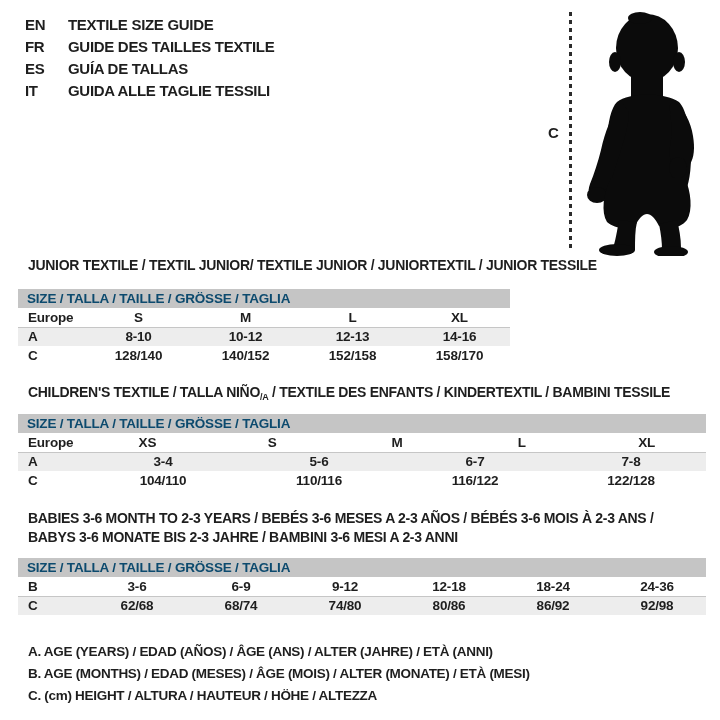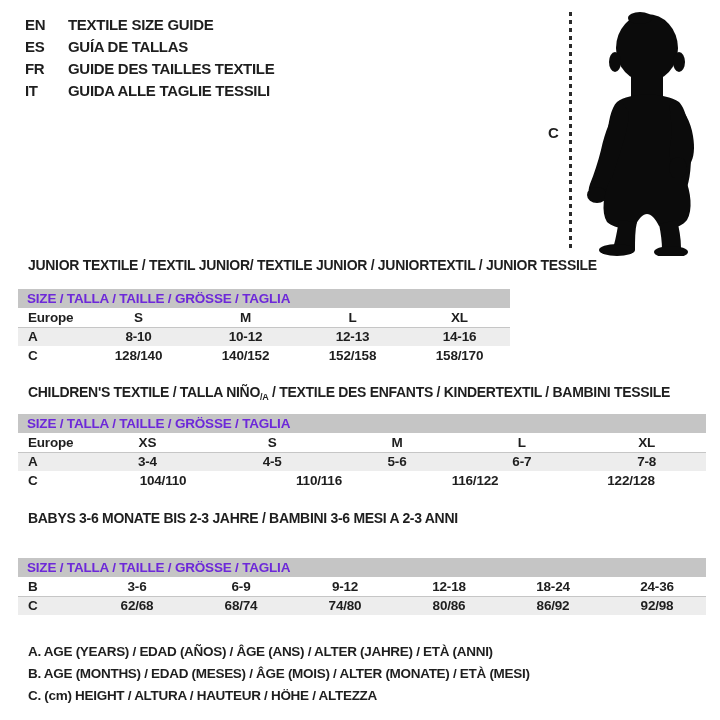--- a/index.html
+++ b/index.html
@@ -38,21 +38,21 @@
   .sub-a { font-size:9px; vertical-align:-3px; font-weight:700; }
 
   
   .size-table { position:absolute; left:18px; }
   .table-1 { top:289px; width:492px; }
   .table-2 { top:414px; width:688px; }
   .table-3 { top:558px; width:688px; }
   .t-head {
     height:19px; line-height:19px; background:#c5c5c5;
     font-size:13.5px; font-weight:700; padding-left:9px; letter-spacing:-0.2px;
-    color:#6d28d9;
+    color:#0c4a6e;
   }
   .t-row { display:flex; height:19px; line-height:19px; font-size:13.5px; font-weight:700; letter-spacing:-0.2px;gap:6px; }
   .t-row.shaded { background:#ededed; box-shadow:inset 0 1px 0 #c6c6c6; }
   .t-label { width:64px; padding-left:10px; }
   .t-cell { flex:1; text-align:center; }
 
   
   .footnotes { position:absolute; left:28px; top:641px; }
   .footnote { height:22px; line-height:22px; font-size:13.5px; font-weight:700; letter-spacing:-0.3px; white-space:nowrap; }
 </style>
@@ -60,26 +60,26 @@
 <body>
 
 <div class="page">
 
   <div class="langs">
     <div class="lang-row">
       <span class="lang-code">EN</span>
       <span class="lang-label">TEXTILE SIZE GUIDE</span>
     </div>
     <div class="lang-row">
+      <span class="lang-code">FR</span>
+      <span class="lang-label">GUIDE DES TAILLES TEXTILE</span>
+    </div>
+    <div class="lang-row">
       <span class="lang-code">ES</span>
       <span class="lang-label">GUÍA DE TALLAS</span>
-    </div>
-    <div class="lang-row">
-      <span class="lang-code">FR</span>
-      <span class="lang-label">GUIDE DES TAILLES TEXTILE</span>
     </div>
     <div class="lang-row">
       <span class="lang-code">IT</span>
       <span class="lang-label">GUIDA ALLE TAGLIE TESSILI</span>
     </div>
   </div>
 
   <span class="measure-label">C</span>
   <div class="measure-line"></div>
   <svg class="silhouette" width="136" height="250" viewBox="0 0 136 250" aria-hidden="true">
@@ -137,35 +137,35 @@
       <span class="t-label">Europe</span>
       <span class="t-cell">XS</span>
       <span class="t-cell">S</span>
       <span class="t-cell">M</span>
       <span class="t-cell">L</span>
       <span class="t-cell">XL</span>
     </div>
     <div class="t-row shaded">
       <span class="t-label">A</span>
       <span class="t-cell">3-4</span>
-      <span class="t-cell">4-5</span>
       <span class="t-cell">5-6</span>
       <span class="t-cell">6-7</span>
       <span class="t-cell">7-8</span>
     </div>
     <div class="t-row">
       <span class="t-label">C</span>
       <span class="t-cell">104/110</span>
       <span class="t-cell">110/116</span>
       <span class="t-cell">116/122</span>
       <span class="t-cell">122/128</span>
     </div>
   </div>
 
   <div class="section-title title-3">
+    <div>BABIES 3-6 MONTH TO 2-3 YEARS / BEBÉS 3-6 MESES A 2-3 AÑOS / BÉBÉS 3-6 MOIS À 2-3 ANS /</div>
     <div>BABYS 3-6 MONATE BIS 2-3 JAHRE / BAMBINI 3-6 MESI A 2-3 ANNI</div>
   </div>
   <div class="size-table table-3">
     <div class="t-head">SIZE / TALLA / TAILLE / GRÖSSE / TAGLIA</div>
     <div class="t-row">
       <span class="t-label">B</span>
       <span class="t-cell">3-6</span>
       <span class="t-cell">6-9</span>
       <span class="t-cell">9-12</span>
       <span class="t-cell">12-18</span>

